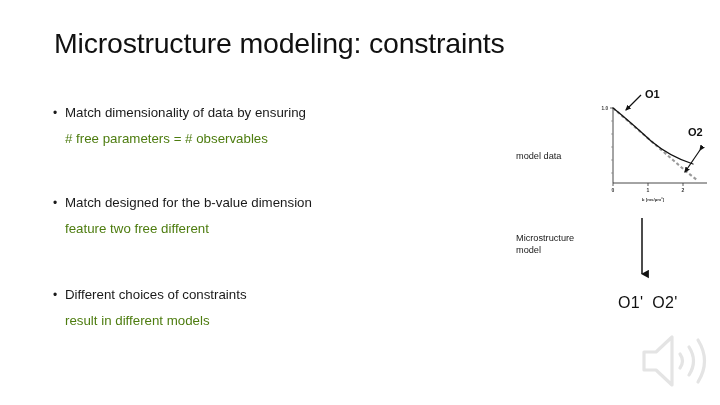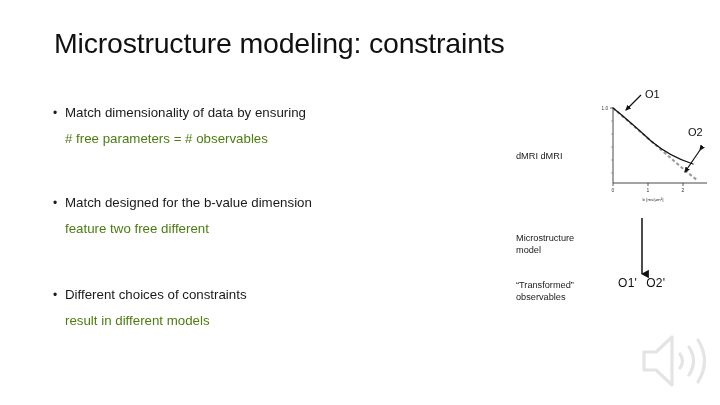--- a/index.html
+++ b/index.html
@@ -90,33 +90,34 @@
   #label-dmri   { left: 11px; top: 63px; }
   #label-model  { left: 11px; top: 145px; }
   #label-trans  { left: 11px; top: 192px; }
 
   #chart-holder {
     position: absolute;
     left: 88px;
     top: 0px;
     width: 120px;
     height: 118px;
+    font-weight: bold;
   }
   #flow-arrow {
     position: absolute;
     left: 122px;
     top: 128px;
     width: 30px;
     height: 70px;
   }
   #transformed-obs {
     position: absolute;
     left: 113px;
-    top: 188px;
-    font-size: 12px;
+    top: 206px;
+    font-size: 16px;
     color: #111111;
     white-space: nowrap;
     letter-spacing: 0.3px;
   }
   #transformed-obs .obs-gap { display: inline-block; width: 9px; }
 
   
   #audio-icon {
     position: absolute;
     left: 636px;
@@ -151,27 +152,25 @@
   <div class="bullet-block" id="bullet-3">
     <div class="bullet-row">
       <span class="bullet-dot">•</span>
       <span class="bullet-text">Different choices of constraints</span>
     </div>
     <div class="bullet-sub">result in different models</div>
   </div>
 
   <div id="diagram">
 
-    <div class="diag-label" id="label-dmri">dMRI dMRI</div>
+    <div class="diag-label" id="label-dmri">model data</div>
 
     <div class="diag-label" id="label-model">Microstructure
 model</div>
 
-    <div class="diag-label" id="label-trans">“Transformed”
-observables</div>
 
     <div id="chart-holder">
       <svg width="120" height="118" viewBox="0 0 120 118">
 
         <line x1="20" y1="20" x2="20" y2="95" stroke="#333" stroke-width="0.9"></line>
         <line x1="20" y1="95" x2="114" y2="95" stroke="#333" stroke-width="0.9"></line>
 
         <line x1="17" y1="20" x2="20" y2="20" stroke="#333" stroke-width="0.8"></line>
         <line x1="18" y1="33" x2="20" y2="33" stroke="#777" stroke-width="0.6"></line>
         <line x1="18" y1="46" x2="20" y2="46" stroke="#777" stroke-width="0.6"></line>

